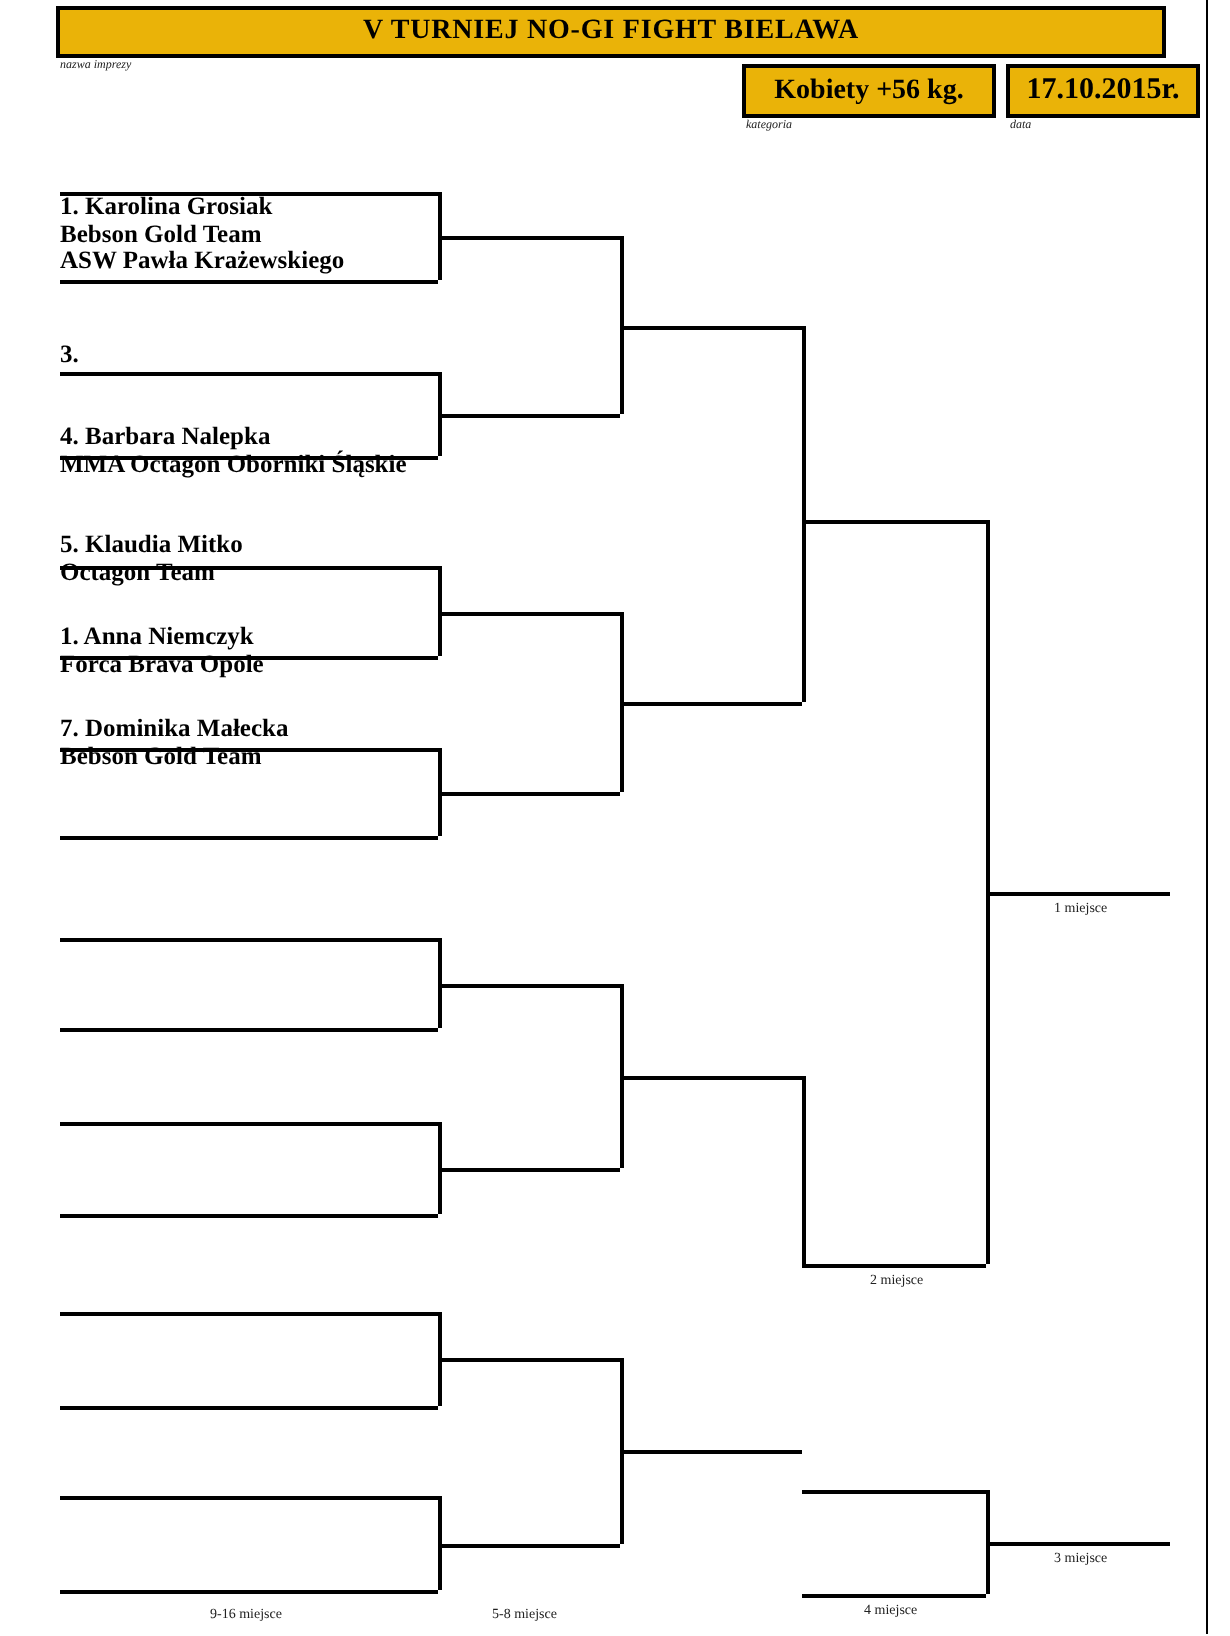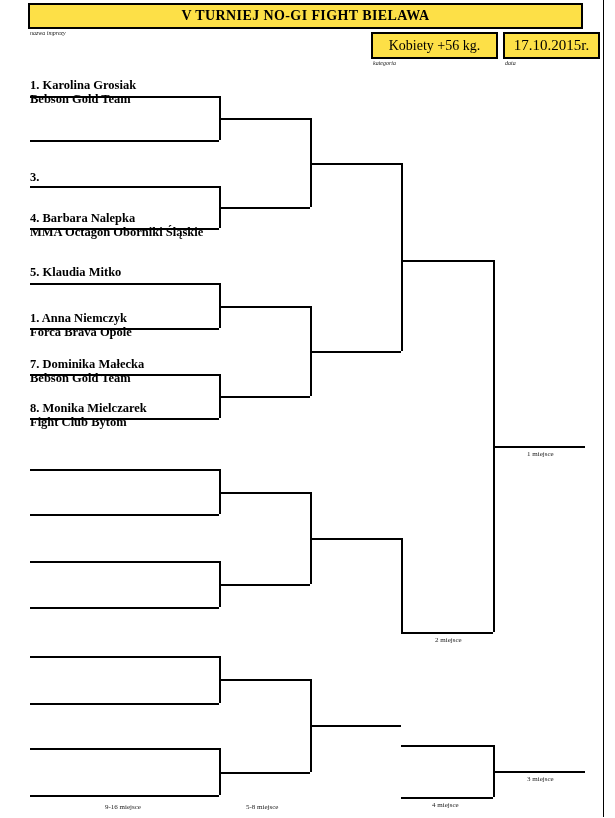--- a/index.html
+++ b/index.html
@@ -28,51 +28,51 @@
     border-right: 1px solid #000;
     box-sizing: border-box;
     pointer-events: none;
   }
 
   
   .box {
     position: absolute;
     border: 1px solid #000;
     box-sizing: border-box;
-    background: #fde047;
+    background: #eab308;
     display: flex;
     align-items: center;
     justify-content: center;
   }
   #title-box {
     left: 28px; top: 3px; width: 555px; height: 26px;
     border-width: 2px;
   }
   #title-text {
     font-size: 14px;
     font-weight: bold;
     letter-spacing: .4px;
     white-space: nowrap;
   }
   #category-box {
     left: 371px; top: 32px; width: 127px; height: 27px;
     border-width: 2px;
   }
   #category-text {
     font-size: 14px;
-    font-weight: normal;
+    font-weight: bold;
     white-space: nowrap;
   }
   #date-box {
     left: 503px; top: 32px; width: 97px; height: 27px;
     border-width: 2px;
   }
   #date-text {
     font-size: 15px;
-    font-weight: normal;
+    font-weight: bold;
     white-space: nowrap;
   }
   .caption {
     position: absolute;
     font-size: 6px;
     font-style: italic;
     color: #222;
     font-family: "Liberation Serif", "DejaVu Serif", serif;
     white-space: nowrap;
   }
@@ -129,48 +129,46 @@
   <div class="box" id="category-box">
     <span id="category-text">Kobiety +56 kg.</span>
   </div>
   <span class="caption" id="cap-kategoria">kategoria</span>
 
   <div class="box" id="date-box">
     <span id="date-text">17.10.2015r.</span>
   </div>
   <span class="caption" id="cap-data">data</span>
 
-  <div class="entrant" style="top:78px">
+  <div class="entrant" style="top:96px">
     <span class="name">1. Karolina Grosiak</span>
     <span class="club">Bebson Gold Team</span>
   </div>
   <div class="entrant" style="top:123px">
+    <span class="club">ASW Pawła Krażewskiego</span>
   </div>
   <div class="entrant" style="top:170px">
     <span class="name">3.</span>
     <span class="club"></span>
   </div>
   <div class="entrant" style="top:211px">
     <span class="name">4. Barbara Nalepka</span>
     <span class="club">MMA Octagon Oborniki Śląskie</span>
   </div>
   <div class="entrant" style="top:265px">
     <span class="name">5. Klaudia Mitko</span>
+    <span class="club">Octagon Team</span>
   </div>
   <div class="entrant" style="top:311px">
     <span class="name">1. Anna Niemczyk</span>
     <span class="club">Forca Brava Opole</span>
   </div>
   <div class="entrant" style="top:357px">
     <span class="name">7. Dominika Małecka</span>
     <span class="club">Bebson Gold Team</span>
-  </div>
-  <div class="entrant" style="top:401px">
-    <span class="name">8. Monika Mielczarek</span>
-    <span class="club">Fight Club Bytom</span>
   </div>
 
   <div class="h" style="left:30px; top:96px;  width:189px"></div>
   <div class="h" style="left:30px; top:140px; width:189px"></div>
   <div class="v" style="left:219px; top:96px; height:44px"></div>
 
   <div class="h" style="left:30px; top:186px; width:189px"></div>
   <div class="h" style="left:30px; top:228px; width:189px"></div>
   <div class="v" style="left:219px; top:186px; height:42px"></div>
 

